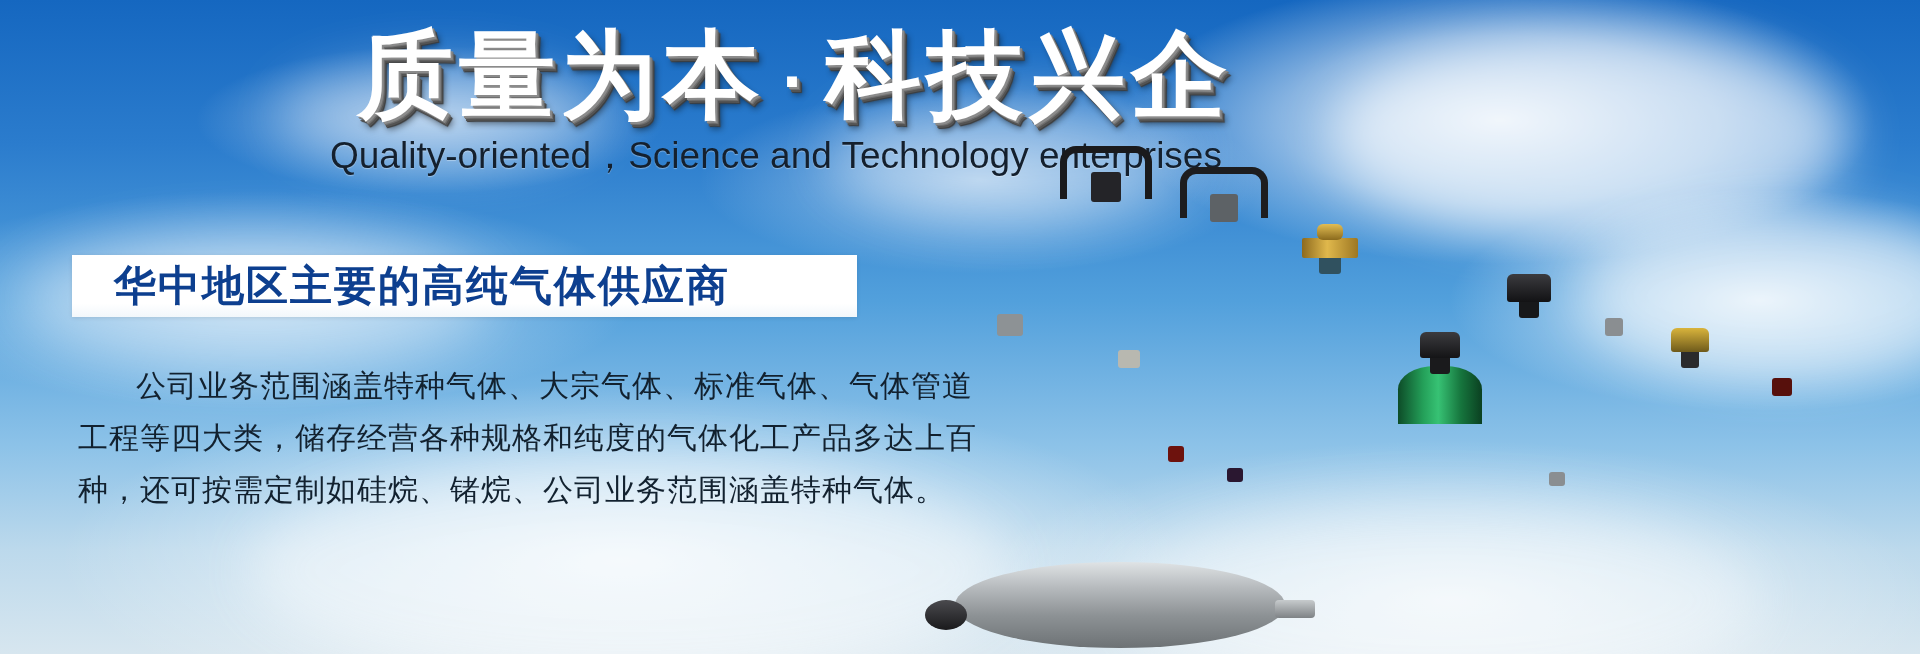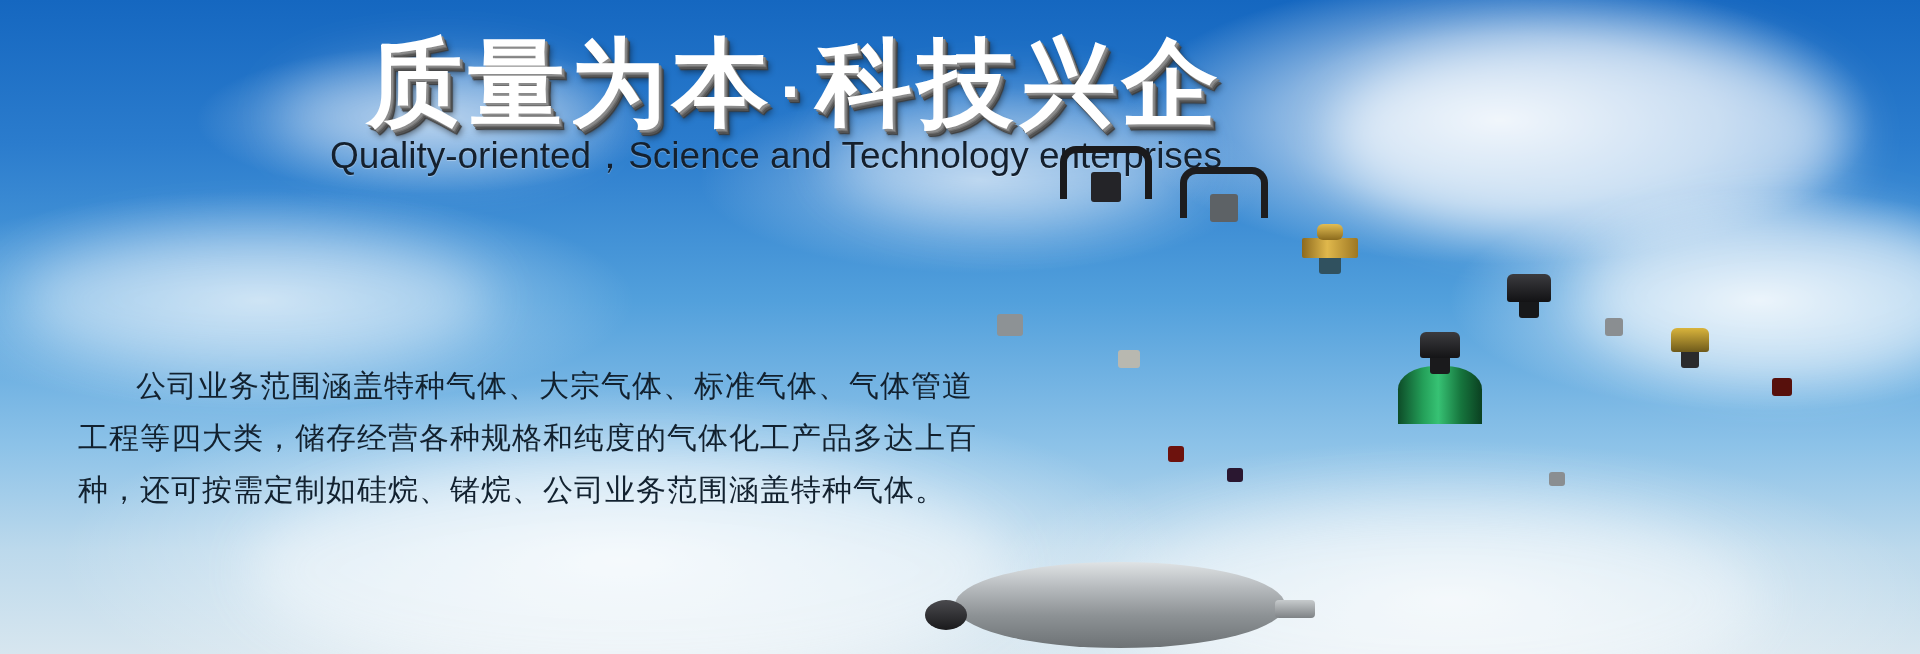--- a/index.html
+++ b/index.html
@@ -21,21 +21,21 @@
       radial-gradient(ellipse 600px 200px at 1450px 600px, rgba(255,255,255,.70) 0%, rgba(255,255,255,.25) 50%, rgba(255,255,255,0) 80%),
       linear-gradient(180deg,#1567c0 0%,#2b7ccd 22%,#52a0dc 46%,#8cc2e8 68%,#bcd9ec 84%,#d7e6ef 100%);
   }
   .clouds{position:absolute;inset:0;pointer-events:none;}
   .cloud{position:absolute;border-radius:50%;background:rgba(255,255,255,.55);filter:blur(26px);}
 
   
   .headline{
     position:absolute;left:330px;top:24px;width:930px;
     text-align:center;
-    font-family:Liberation Sans, sans-serif;
+    font-family:Liberation Mono, monospace;
     font-weight:bold;
     font-size:96px;line-height:118px;
     letter-spacing:6px;
     color:#ffffff;
     white-space:nowrap;
     text-shadow:
        2px 2px 0 #8b8b8b,
        3px 3px 0 #6f6f6f,
        4px 5px 0 #545454,
        5px 6px 1px #3d3d3d,
@@ -107,20 +107,23 @@
     <div class="cloud" style="left:250px;top:460px;width:760px;height:220px;opacity:.7;"></div>
     <div class="cloud" style="left:1120px;top:500px;width:640px;height:200px;opacity:.6;"></div>
   </div>
 
   <div class="headline">
     <span>质量为本</span><span class="dot">·</span><span>科技兴企</span>
   </div>
 
   <div class="subhead">Quality-oriented，Science and Technology enterprises</div>
 
+  <div class="whitebox">
+    <div class="whitebox-text">华中地区主要的高纯气体供应商</div>
+  </div>
 
   <div class="paragraph">
     <span class="pline indent">公司业务范围涵盖特种气体、大宗气体、标准气体、气体管道</span>
     <span class="pline">工程等四大类，储存经营各种规格和纯度的气体化工产品多达上百</span>
     <span class="pline">种，还可按需定制如硅烷、锗烷、公司业务范围涵盖特种气体。</span>
   </div>
 
   <div class="cyl-area">
 
     <div class="cyl" style="left:-200px;width:120px;height:330px;">

